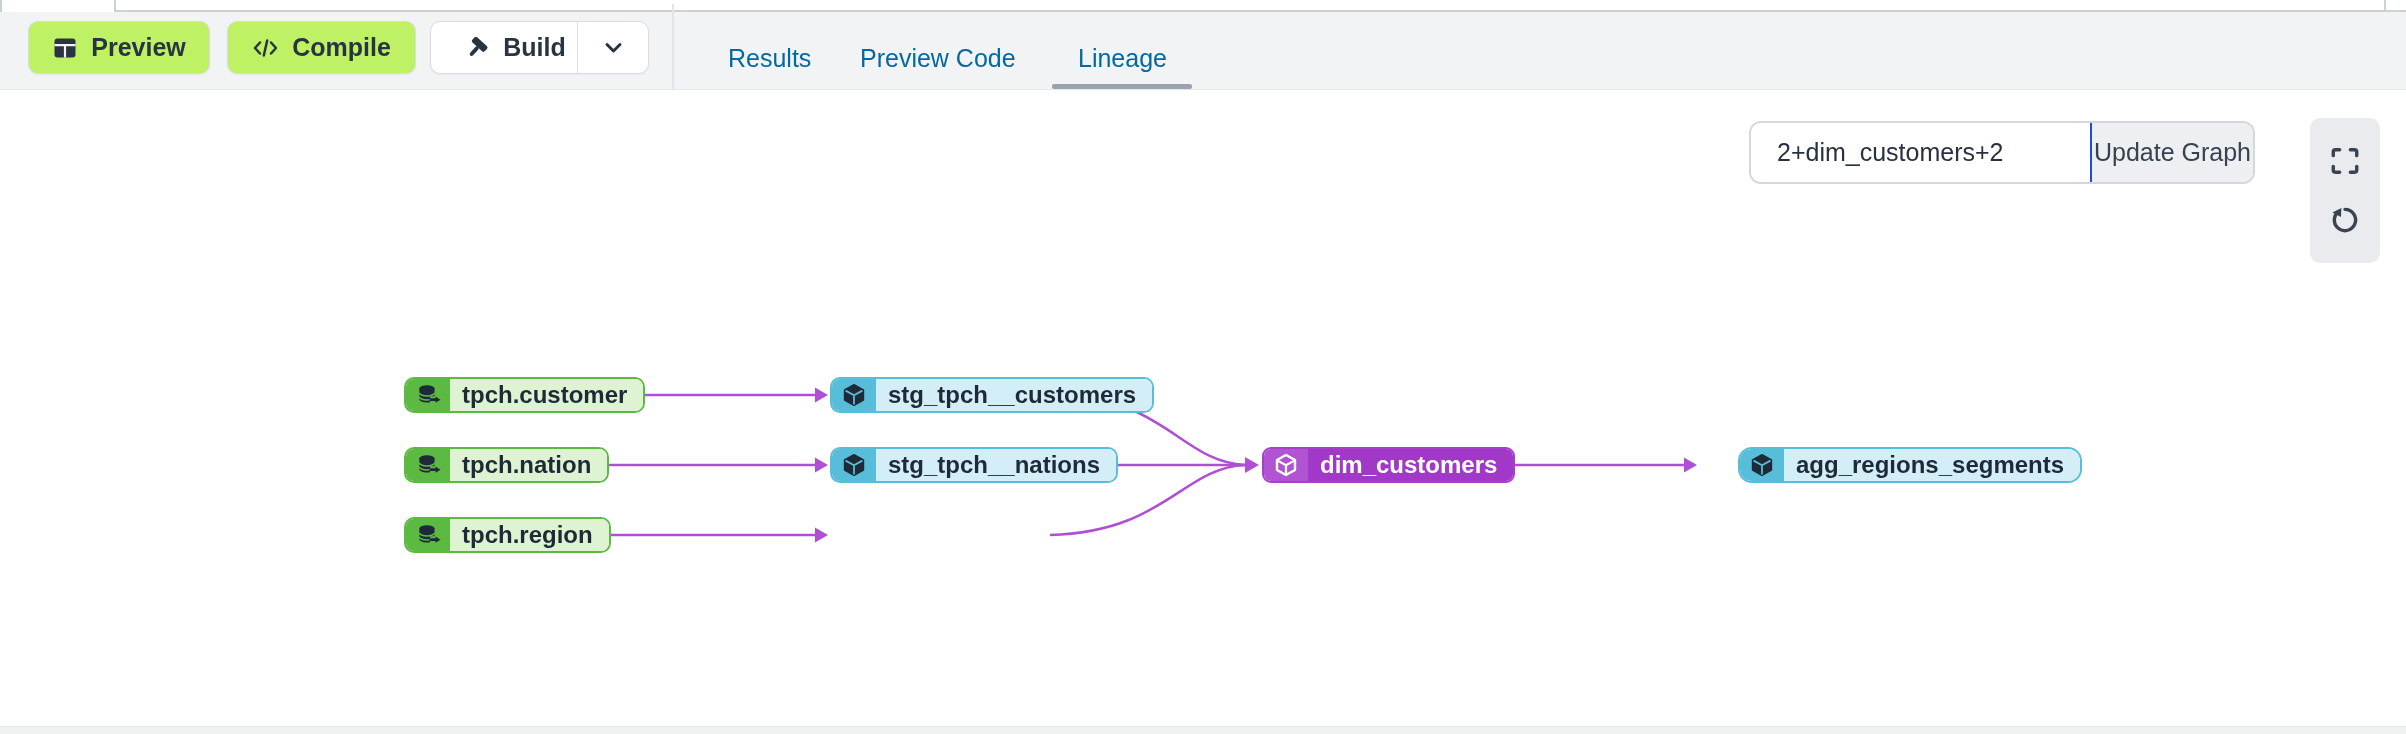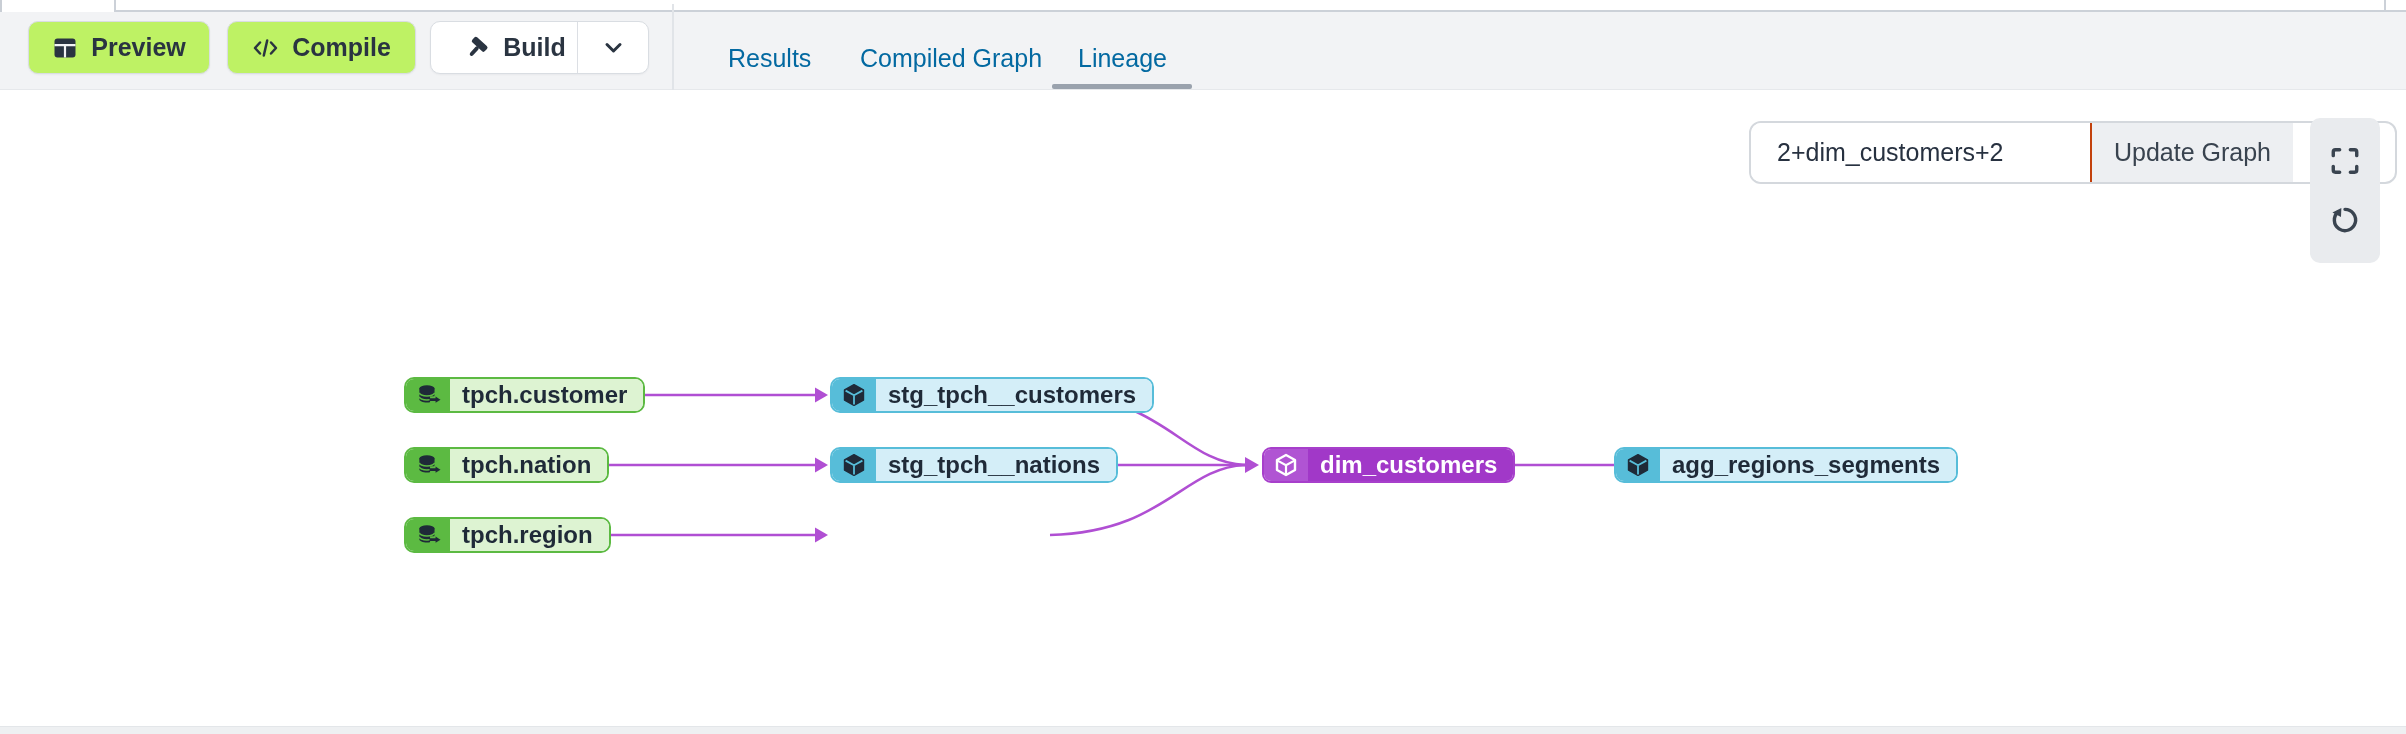--- a/index.html
+++ b/index.html
@@ -26,23 +26,23 @@
   .build-caret { width:71px; display:flex; align-items:center; justify-content:center; border-left:1.5px solid #dcdfe4; cursor:pointer; }
   .toolbar-divider { position:absolute; left:672px; top:-8px; width:2px; height:86px; background:#e1e4e8; }
   .tab { position:absolute; top:31px; font-size:25px; font-weight:500; color:#0369a1; line-height:30px; cursor:pointer; }
   .tab-underline { position:absolute; left:1052px; top:72px; width:140px; height:5px; background:#9aa2ad; border-radius:2px; }
 
   
   .canvas { position:absolute; left:0; top:90px; width:2406px; height:636px; background:#ffffff; }
   .bottom-strip { position:absolute; left:0; bottom:0; width:2406px; height:8px; background:#eef0f2; border-top:1px solid #e3e6e9; }
 
   
-  .selector { position:absolute; left:1749px; top:31px; width:648px; height:63px; display:flex; border:2px solid #d4d8dd; border-radius:12px; overflow:hidden; background:#ffffff; }
+  .selector { position:absolute; left:1749px; top:31px; width:506px; height:63px; display:flex; border:2px solid #d4d8dd; border-radius:12px; overflow:hidden; background:#ffffff; }
   .selector input { width:339px; height:100%; border:none; outline:none; padding:0 26px; font-size:25px; color:#273140; font-family:"Liberation Sans", sans-serif; background:#ffffff; }
-  .selector .update-btn { width:203px; background:#edeff2; border:none; border-left:2px solid #c2410c; font-size:25px; font-weight:500; color:#39434f; font-family:"Liberation Sans", sans-serif; cursor:pointer; }
+  .selector .update-btn { width:203px; background:#edeff2; border:none; border-left:2px solid #1d4ed8; font-size:25px; font-weight:500; color:#39434f; font-family:"Liberation Sans", sans-serif; cursor:pointer; }
 
   
   .graph-controls { position:absolute; left:2310px; top:28px; width:70px; height:145px; background:#e9ebee; border-radius:10px; display:flex; flex-direction:column; align-items:center; justify-content:space-around; padding:14px 0; }
   .icon-btn { width:40px; height:40px; display:flex; align-items:center; justify-content:center; cursor:pointer; background:transparent; border:none; }
 
   
   .edges { position:absolute; left:0; top:0; width:2406px; height:636px; pointer-events:none; }
 
   
   .node { position:absolute; height:36px; display:inline-flex; align-items:stretch; border-radius:10px; border:2px solid; overflow:hidden; cursor:pointer; }
@@ -99,21 +99,21 @@
       <div class="build-caret">
         <svg width="27" height="27" viewBox="0 0 27 27">
           <path d="M7 10.5 L13.5 17 L20 10.5" stroke="#2a3441" stroke-width="3" fill="none" stroke-linecap="round" stroke-linejoin="round"></path>
         </svg>
       </div>
     </div>
 
     <div class="toolbar-divider"></div>
 
     <span class="tab" style="left:728px;">Results</span>
-    <span class="tab" style="left:860px;">Compiled Graph</span>
+    <span class="tab" style="left:860px;">Preview Code</span>
     <span class="tab" style="left:1078px;">Lineage</span>
     <div class="tab-underline"></div>
   </div>
 
   <div class="canvas">
 
     <div class="selector">
       <input type="text" value="2+dim_customers+2" style="">
       <button class="update-btn">Update Graph</button>
     </div>
@@ -220,21 +220,21 @@
     <div class="node node-selected" style="left:1262px; top:357px;">
       <span class="node-icon">
         <svg width="26" height="26" viewBox="0 0 26 26">
           <path d="M13 3 L22 8 V18 L13 23 L4 18 V8 Z" fill="none" stroke="#ffffff" stroke-width="2.4" stroke-linejoin="round"></path>
           <path d="M4.6 8.6 L13 13.2 L21.4 8.6 M13 13.2 V22.6" stroke="#ffffff" stroke-width="2.2" fill="none"></path>
         </svg>
       </span>
       <span class="node-label">dim_customers</span>
     </div>
 
-    <div class="node node-staging" style="left:1614px; top:357px;">
+    <div class="node node-staging" style="left:1738px; top:357px;border-radius:14px;">
       <span class="node-icon">
         <svg width="26" height="26" viewBox="0 0 26 26">
           <path d="M13 2.8 L22.4 8 V18 L13 23.2 L3.6 18 V8 Z" fill="#1f2a38" stroke="#1f2a38" stroke-width="1.6" stroke-linejoin="round"></path>
           <path d="M4.6 8.6 L13 13.2 L21.4 8.6 M13 13.2 V22.4" stroke="#57bdd9" stroke-width="1.8" fill="none"></path>
         </svg>
       </span>
       <span class="node-label">agg_regions_segments</span>
     </div>
 
   </div>

